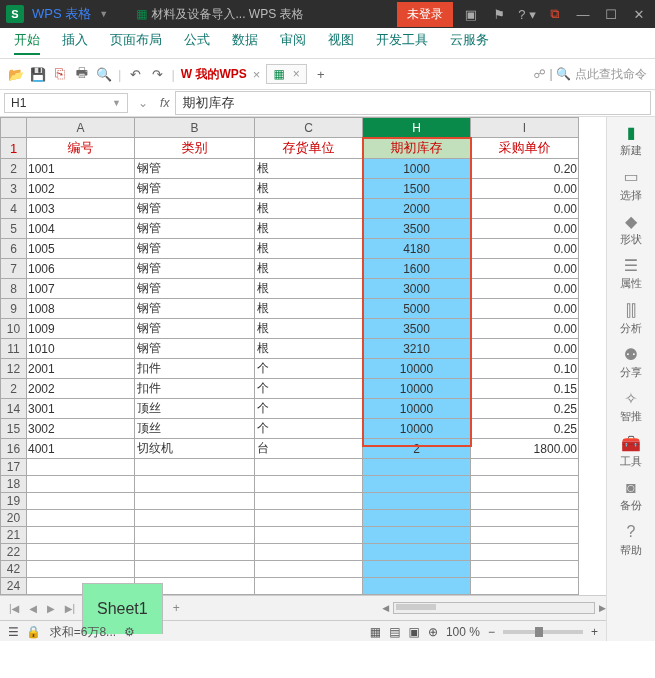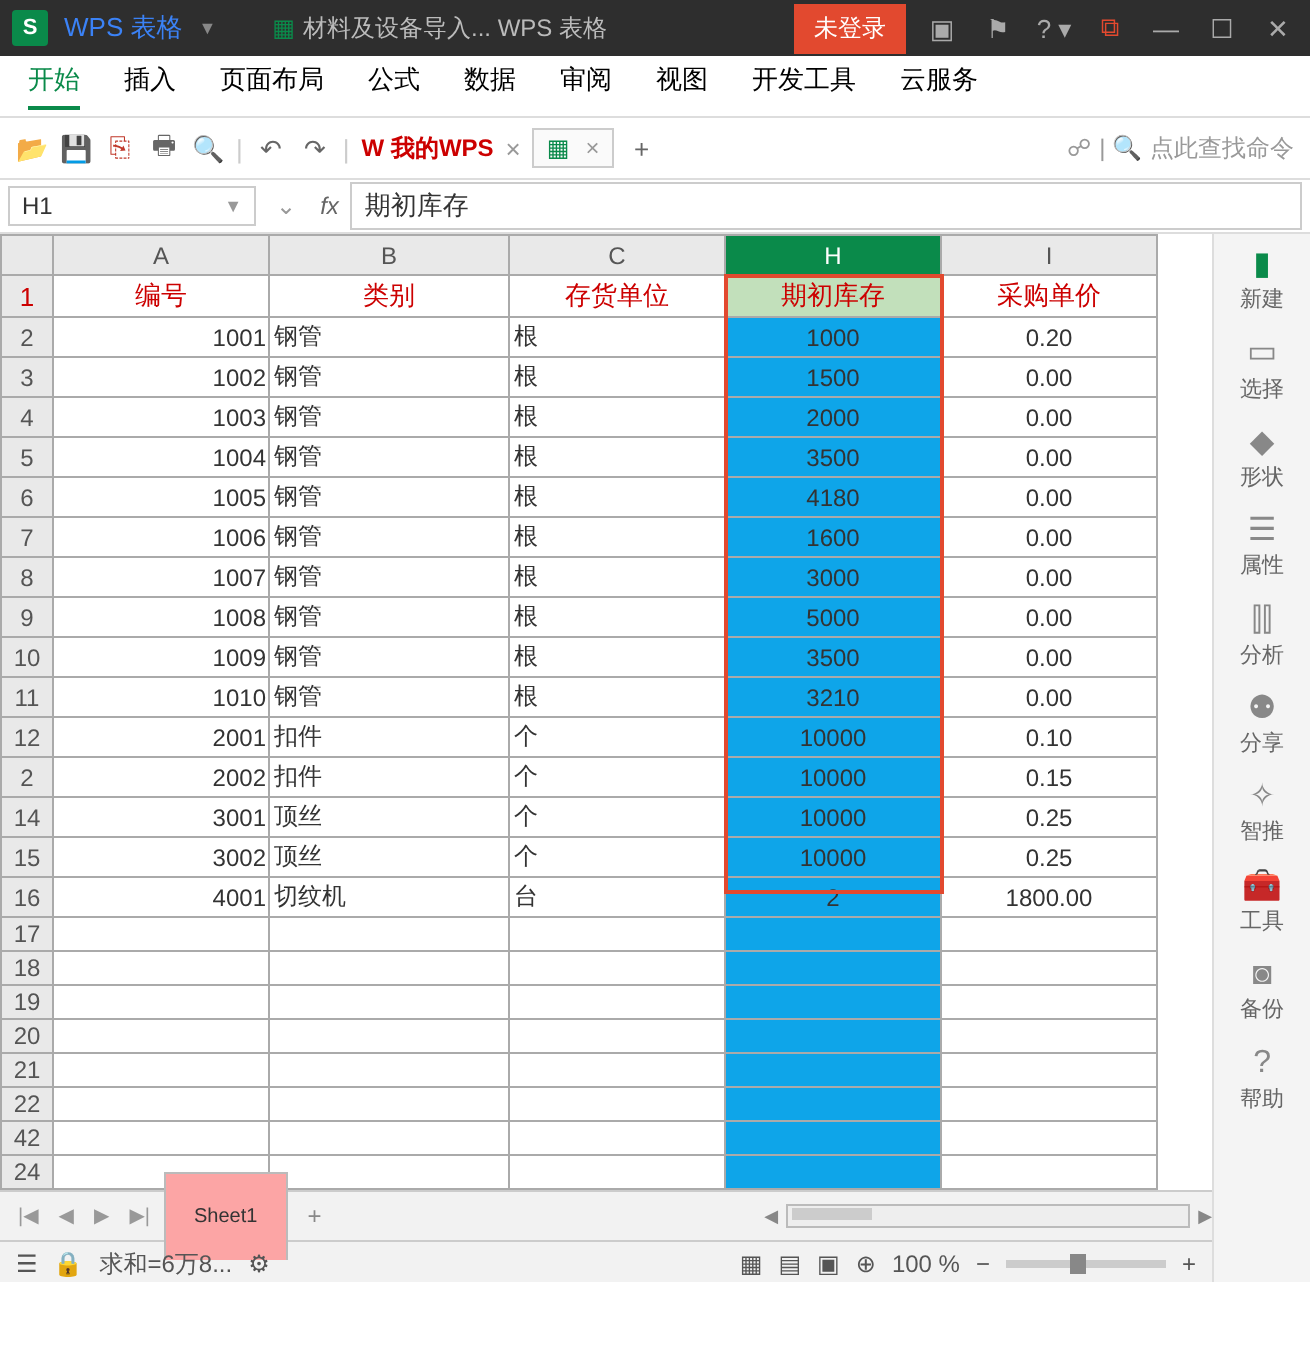--- a/index.html
+++ b/index.html
@@ -6,21 +6,21 @@
   .titlebar{height:28px;background:#2e2e2e;color:#ccc;display:flex;align-items:center;padding:0 6px;gap:8px}
   .titlebar .logo{width:18px;height:18px;background:#0a8a4a;color:#fff;font-weight:bold;display:flex;align-items:center;justify-content:center;font-size:11px;border-radius:2px}
   .titlebar .app-name{color:#3b82f6;font-size:13px}
   .titlebar .drop{color:#888;font-size:9px}
   .titlebar .doc{margin-left:20px;color:#bbb;font-size:12px;display:flex;align-items:center;gap:4px;max-width:200px;overflow:hidden;white-space:nowrap}
   .titlebar .doc-icon{color:#0a8a4a}
   .titlebar .spacer{flex:1}
   .titlebar .nolog{background:#e2492f;color:#fff;padding:4px 10px;font-size:12px}
   .titlebar .win-btn{width:20px;text-align:center;color:#aaa;font-size:13px}
   .menubar{height:30px;border-bottom:1px solid #ddd;display:flex;align-items:center;gap:22px;padding:0 14px}
-  .menubar .mi{padding:0 0 6px 0;font-size:13px;color:#000000;cursor:default}
+  .menubar .mi{padding:0 0 6px 0;font-size:13px;color:#0f766e;cursor:default}
   .menubar .mi.active{color:#0a8a4a;border-bottom:2px solid #0a8a4a;padding-bottom:4px}
   .toolbar{height:30px;border-bottom:1px solid #ddd;display:flex;align-items:center;padding:0 8px;gap:6px;font-size:13px;color:#666}
   .toolbar .sep{color:#ccc}
   .toolbar .ico{width:16px;text-align:center}
   .toolbar .wps-link{color:#c00;font-weight:bold;font-size:12px}
   .toolbar .doc-tab{display:flex;align-items:center;gap:4px;border:1px solid #ccc;padding:2px 6px;font-size:12px;background:#fafafa}
   .toolbar .doc-tab .dico{color:#0a8a4a}
   .toolbar .search{margin-left:auto;color:#999;font-size:12px;display:flex;align-items:center;gap:4px}
   .fxbar{height:26px;border-bottom:1px solid #ddd;display:flex;align-items:center}
   .fxbar .namebox{width:110px;border:1px solid #ccc;margin:2px 4px;padding:2px 6px;font-size:12px;display:flex;align-items:center;justify-content:space-between}
@@ -30,32 +30,32 @@
   .mainarea{display:flex;height:524px}
   .gridwrap{position:relative;width:607px;overflow:hidden}
   table{border-collapse:collapse;table-layout:fixed}
   th,td{border:1px solid #aaa;font-size:12px;text-align:center;height:17px;box-sizing:border-box;overflow:hidden;white-space:nowrap}
   .colhdr th{background:#e9e9e9;color:#555;font-weight:normal;height:20px}
   .colhdr th.sel{background:#0a8a4a;color:#fff}
   .rowhdr{background:#e9e9e9;color:#555;width:26px}
   .corner{background:#e9e9e9;width:26px}
   .c-a{width:108px}.c-b{width:120px}.c-c{width:108px}.c-h{width:108px}.c-i{width:108px}
   .hdr-row td{color:#c00;font-size:13px}
-  .data td.c-a{text-align:right}
+  .data td.c-a{text-align:left}
   .data td.c-b{text-align:left;padding-left:2px}
   .data td.c-c{text-align:left;padding-left:2px}
   .data td.c-h{text-align:center}
-  .data td.c-i{text-align:center}
-  .hcol{background:#0ea5e9}
+  .data td.c-i{text-align:right}
+  .hcol{background:#7dd3fc}
   .hcol-hdr{background:#c2e0bb}
   .redbox{position:absolute;border:2px solid #e2492f;pointer-events:none;box-sizing:border-box}
   .rs{position:absolute;left:0;width:606px;background:#f2f2f2;border-top:1px solid #ccc}
   .sheet-tabs{height:24px;display:flex;align-items:center;font-size:12px;padding-left:6px;gap:4px}
   .sheet-tabs .nav{color:#999;font-size:10px;padding:0 3px}
-  .sheet-tabs .tab{border:1px solid #bbb;border-bottom:none;background:#fca5a5;padding:16px 14px;font-size:10px}
+  .sheet-tabs .tab{border:1px solid #bbb;border-bottom:none;background:#86efac;padding:16px 14px;font-size:16px}
   .sheet-tabs .plus{color:#888;padding:0 6px}
   .sheet-tabs .spacer{flex:1}
   .sheet-tabs .sbar{width:200px;height:10px;border:1px solid #bbb;background:#eee;position:relative}
   .sheet-tabs .sbar::before{content:"";position:absolute;left:2px;top:1px;width:40px;height:6px;background:#ccc}
   .status{height:22px;border-top:1px solid #ccc;display:flex;align-items:center;font-size:12px;color:#555;padding:0 8px;gap:8px}
   .status .spacer{flex:1}
   .status .zoom-slider{width:80px;height:4px;background:#ccc;position:relative}
   .status .zoom-slider::after{content:"";position:absolute;left:40%;top:-3px;width:8px;height:10px;background:#888}
   .sidepanel{width:48px;background:#f4f4f4;border-left:1px solid #ddd;display:flex;flex-direction:column;align-items:center;padding-top:6px;gap:10px}
   .sidepanel .sp{font-size:11px;color:#666;text-align:center;line-height:1.2}

